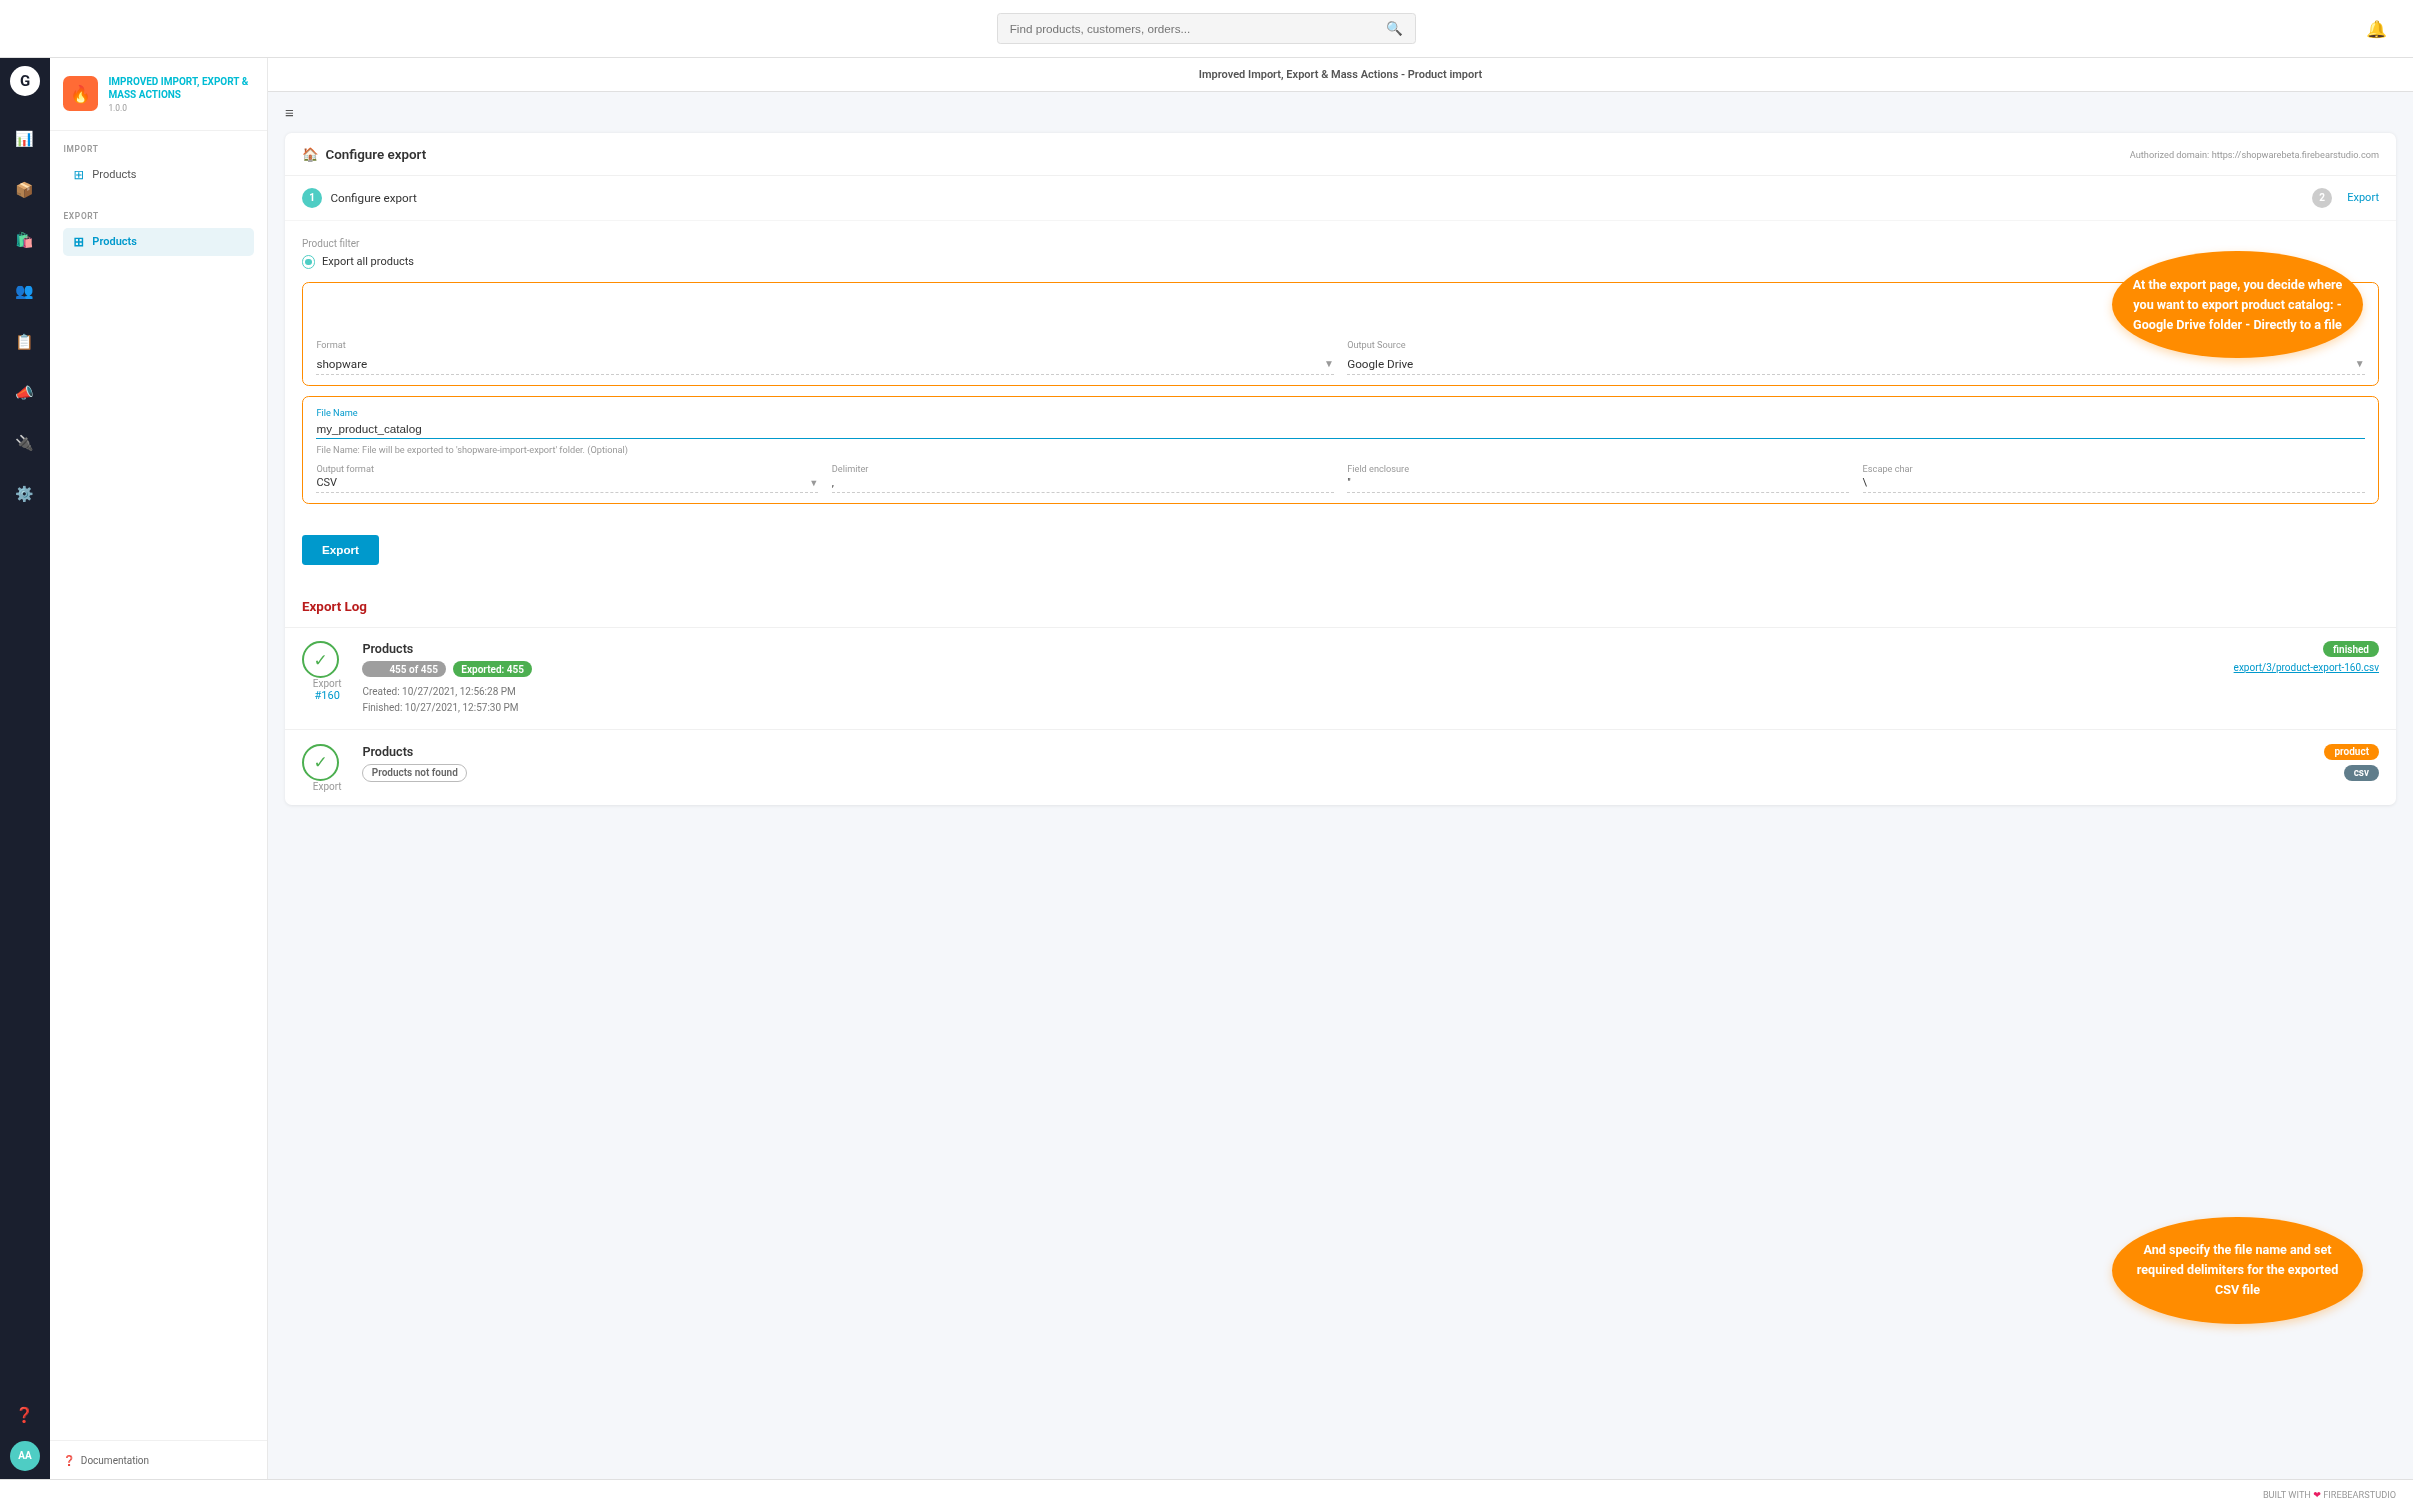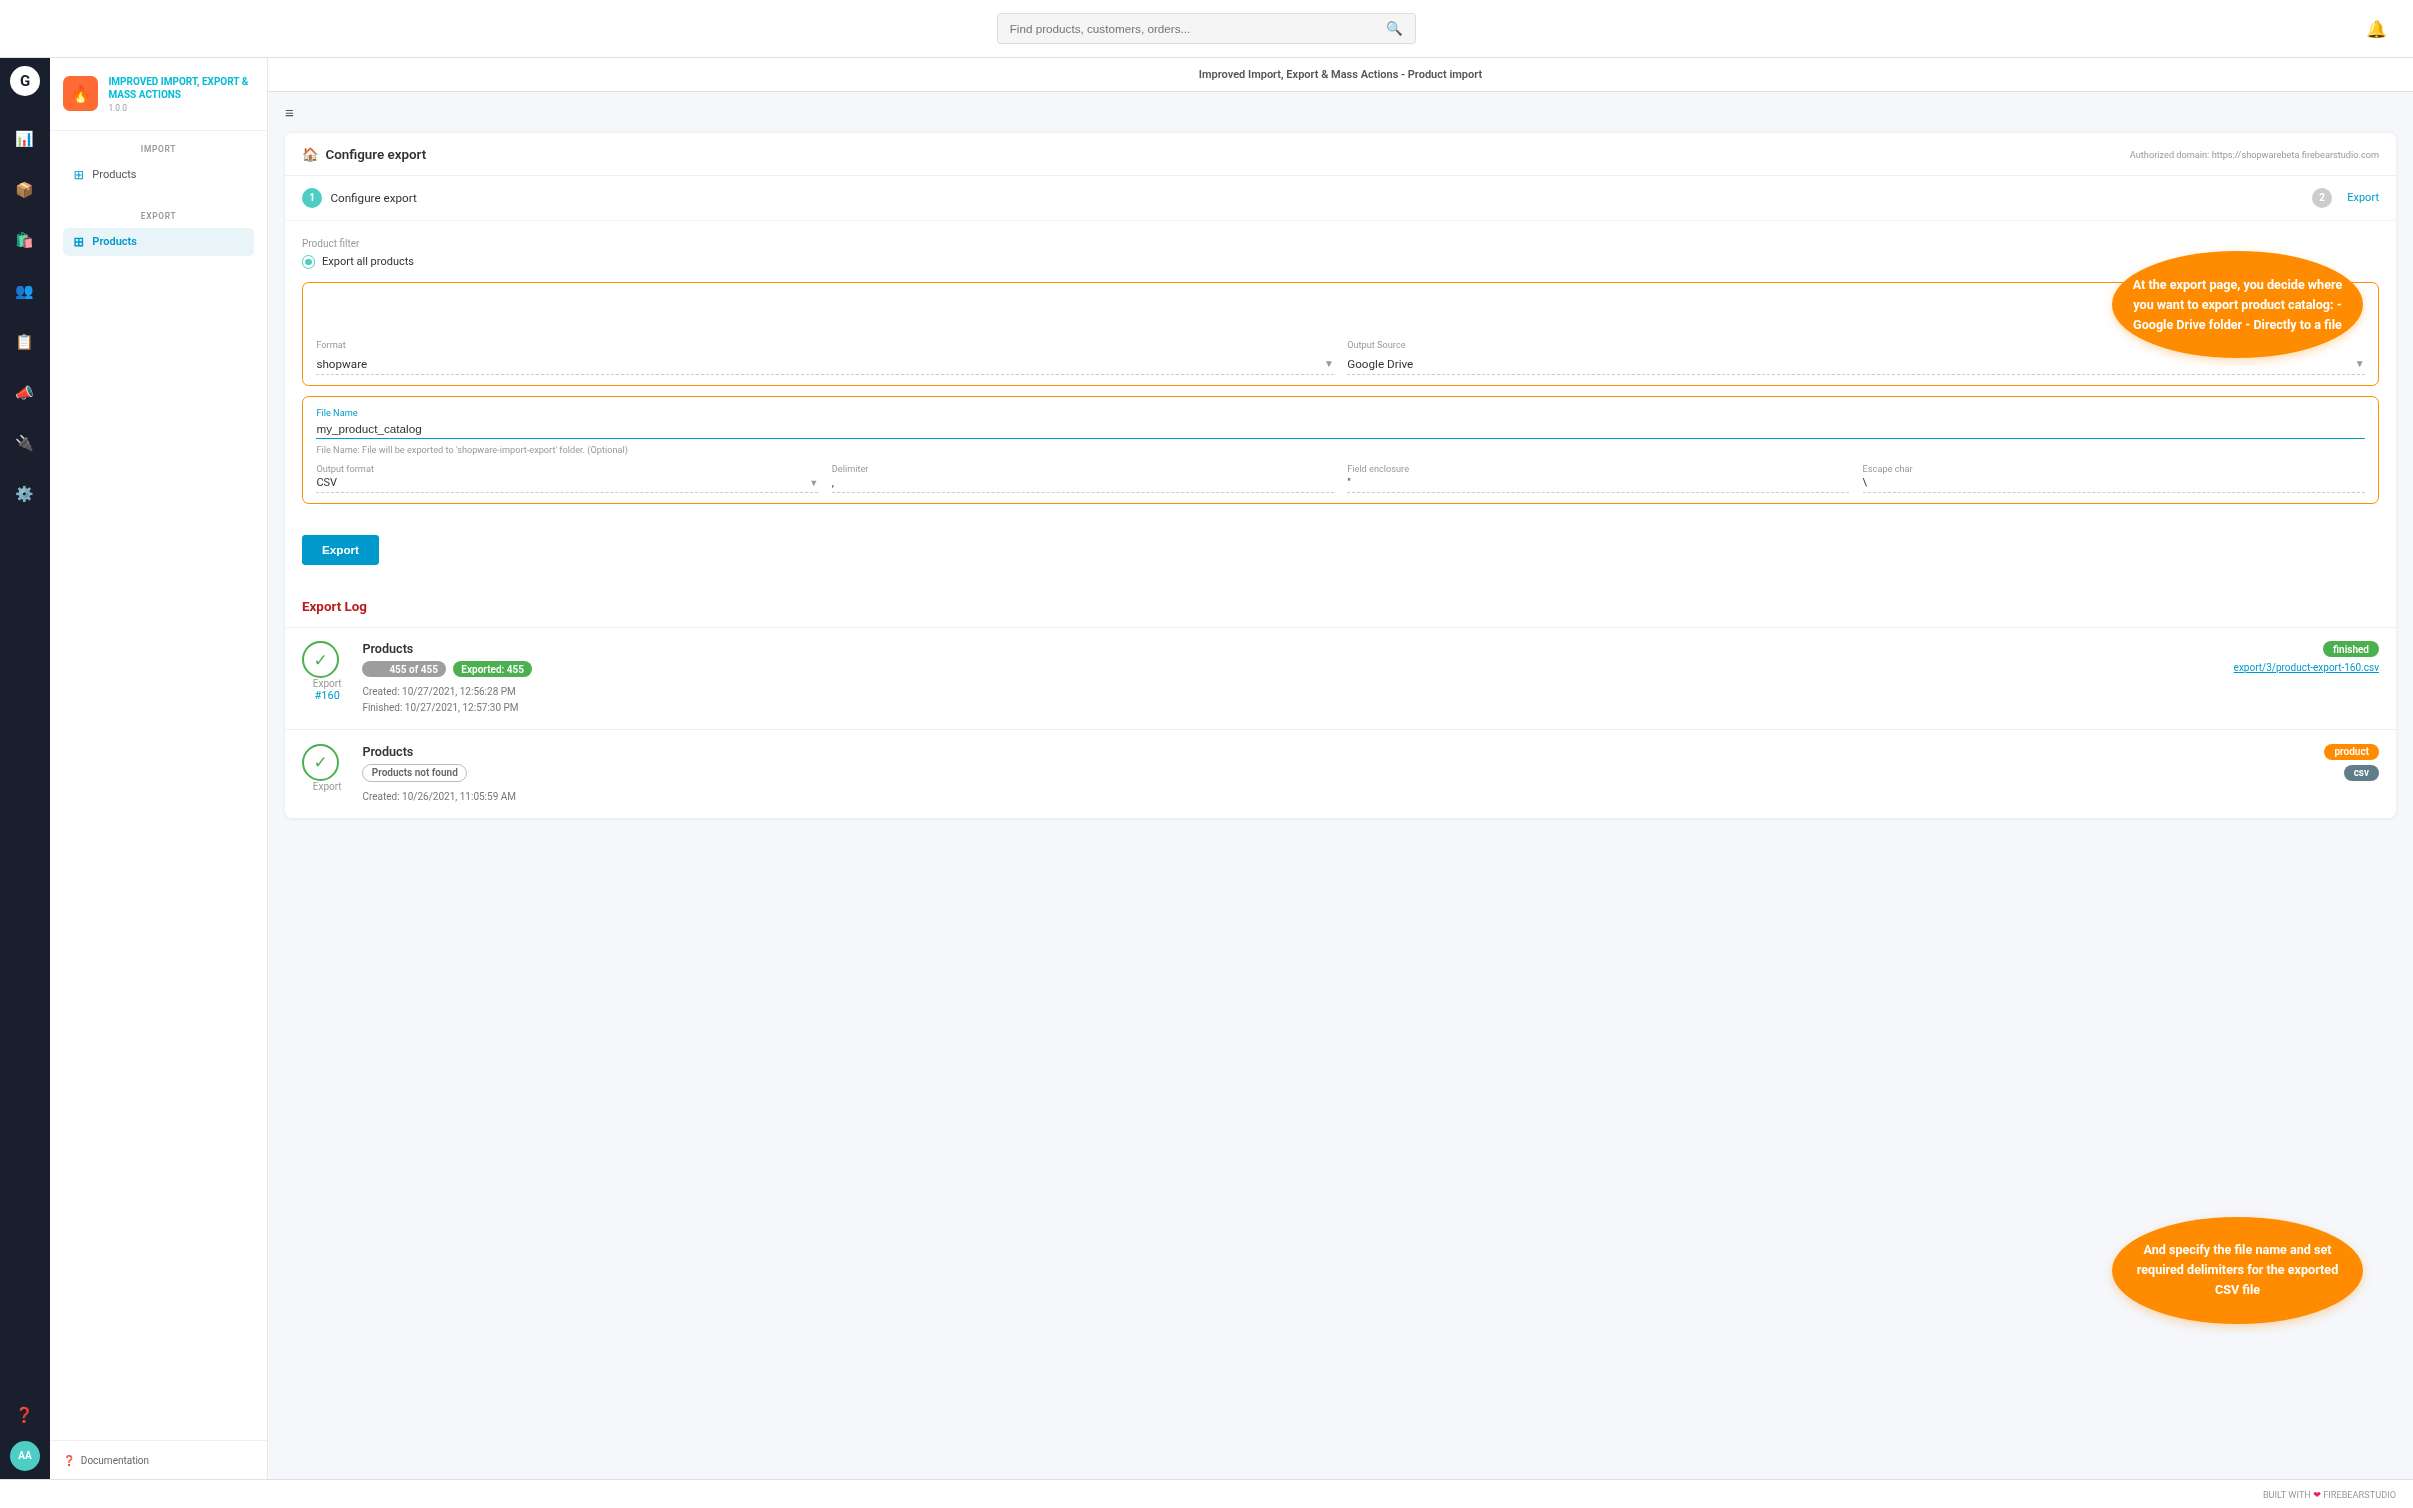--- a/index.html
+++ b/index.html
@@ -23,21 +23,21 @@
     .icon-sidebar-bottom { margin-top: auto; display: flex; flex-direction: column; align-items: center; }
     .avatar-circle { width: 30px; height: 30px; border-radius: 50%; background: #4ecdc4; display: flex; align-items: center; justify-content: center; color: white; font-size: 10px; font-weight: bold; cursor: pointer; }
 
     
     .app-sidebar { width: 218px; background: white; border-right: 0.8px solid #e8e8e8; display: flex; flex-direction: column; flex-shrink: 0; overflow-y: auto; }
     .app-info { display: flex; align-items: center; padding: 17px 13.4px; border-bottom: 0.8px solid #f0f0f0; }
     .app-logo { width: 35px; height: 35px; border-radius: 6.7px; background: #ff6b35; display: flex; align-items: center; justify-content: center; margin-right: 10px; flex-shrink: 0; font-size: 17px; }
     .app-title { font-size: 10px; font-weight: 700; color: #00bcd4; text-transform: uppercase; line-height: 1.3; }
     .app-version { font-size: 8.4px; color: #999; margin-top: 1.7px; }
 
-    .sidebar-section { padding: 13.4px 13.4px 6.7px; text-align: center; }
+    .sidebar-section { padding: 13.4px 13.4px 6.7px; }
     .sidebar-section-title { font-size: 8.4px; font-weight: 600; color: #999; text-transform: uppercase; letter-spacing: 0.7px; margin-bottom: 6.7px; }
     .sidebar-item { display: flex; align-items: center; padding: 6.7px 10px; border-radius: 5px; cursor: pointer; color: #555; font-size: 11px; margin-bottom: 1.7px; }
     .sidebar-item.active { background: #e8f4f8; color: #0099cc; font-weight: 600; }
     .sidebar-item .icon { margin-right: 8.4px; font-size: 12.6px; color: #0099cc; }
     .sidebar-bottom { margin-top: auto; padding: 13.4px; border-top: 0.8px solid #f0f0f0; }
     .doc-link { font-size: 10px; color: #666; display: flex; align-items: center; gap: 5px; cursor: pointer; }
 
     
     .content-area { flex: 1; overflow-y: auto; background: #f5f7fa; }
     .page-header { background: white; border-bottom: 0.8px solid #e0e0e0; padding: 10px 20px; font-size: 11px; font-weight: 600; color: #555; text-align: center; }
@@ -291,23 +291,20 @@
         <div class="log-entry">
           <div style="display:flex;flex-direction:column;align-items:center;margin-right:10px;">
             <div class="check-circle">✓</div>
             <div class="log-entry-type">Export</div>
           </div>
           <div class="log-entry-body">
             <div class="log-products-title">Products</div>
             <div class="log-badges">
               <span class="badge badge-outline-gray">Products not found</span>
             </div>
-            <div class="log-dates">
-              <div>Created: 10/26/2021, 11:05:59 AM</div>
-            </div>
           </div>
           <div class="log-entry-right">
             <span class="badge-product">product</span>
             <span class="badge-csv">csv</span>
           </div>
         </div>
 
       </div>
 
     </div>

